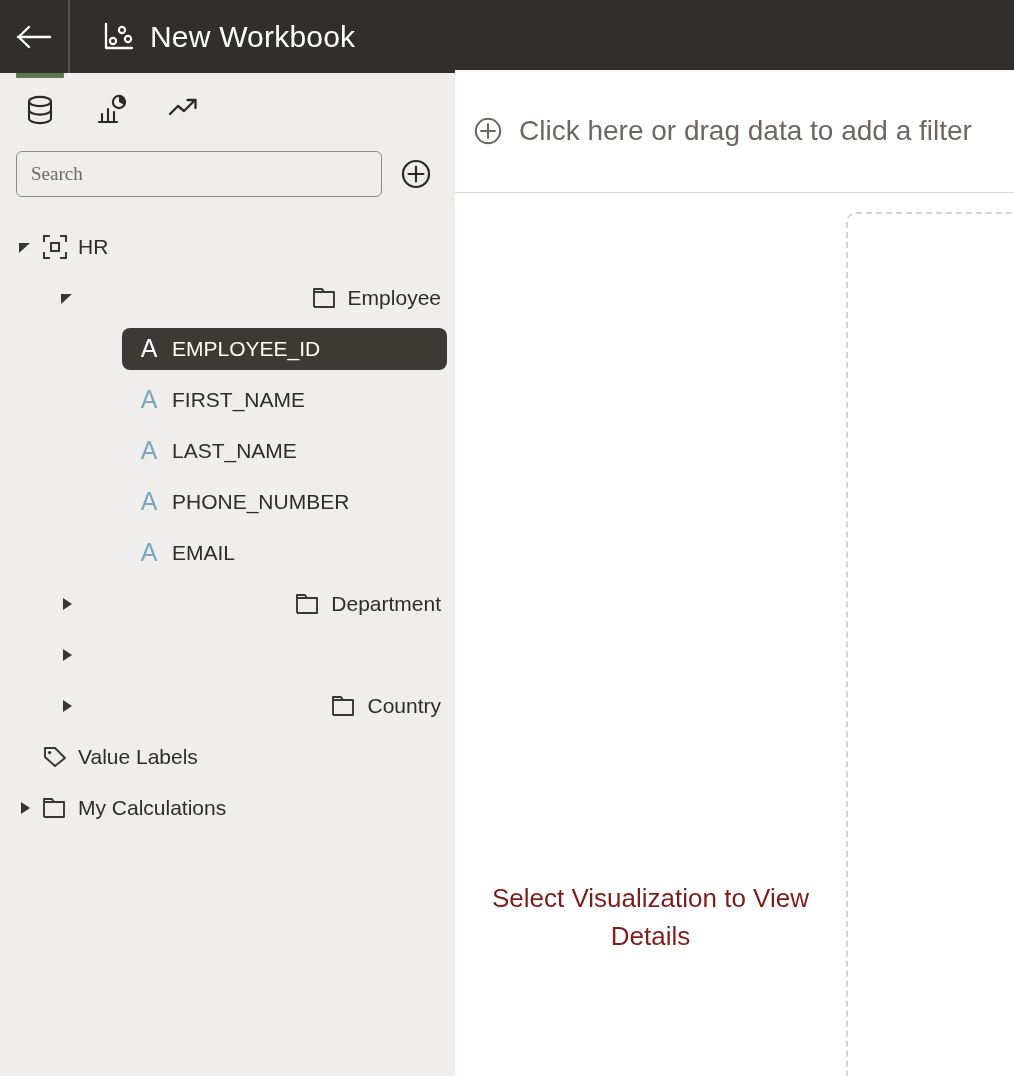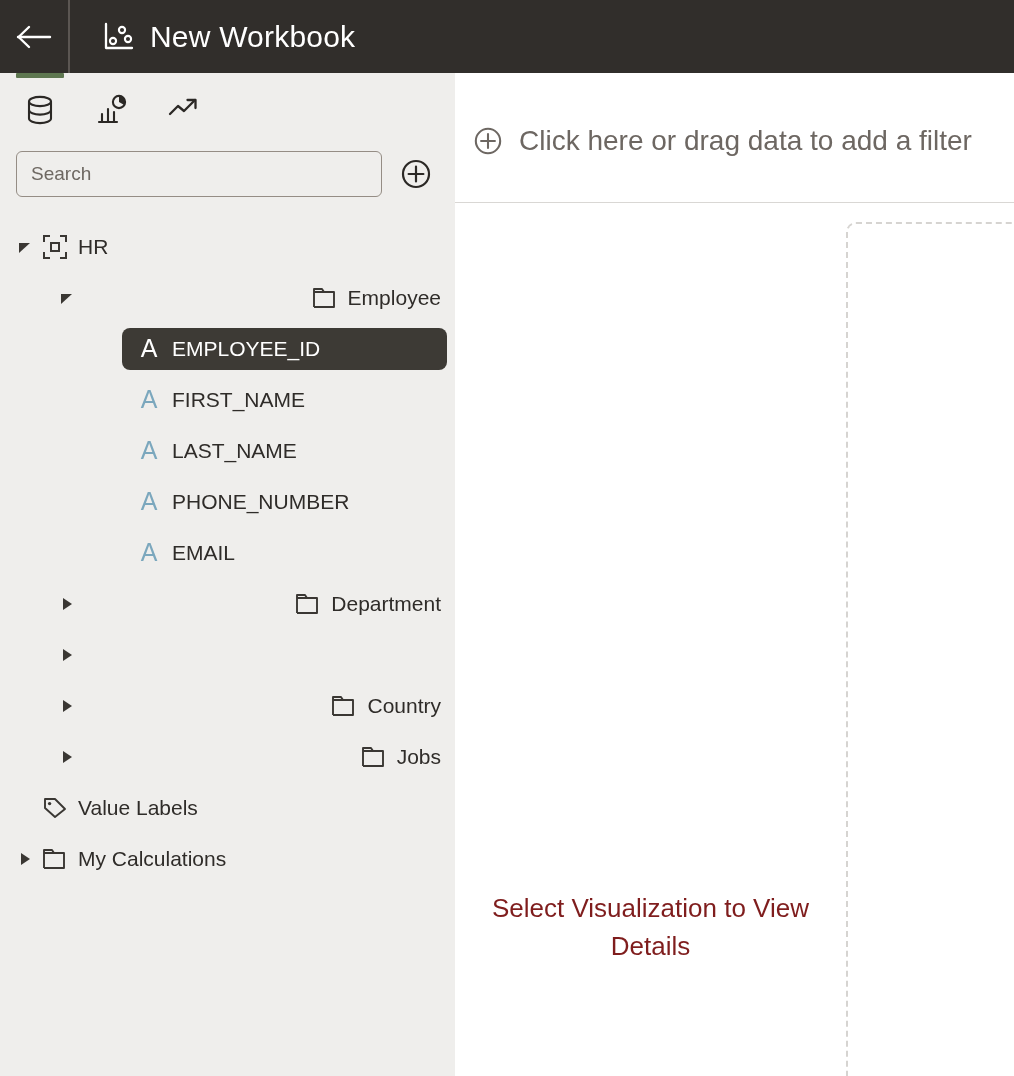--- a/index.html
+++ b/index.html
@@ -48,21 +48,21 @@
     background: #5e7750; border-radius: 1px;
   }
 
   .search-row {
     display: flex; align-items: center; gap: 18px;
     padding: 0 0 0 16px; height: 58px;
   }
   .search-input {
     width: 366px; height: 46px; border: 1px solid #958d85; border-radius: 6px;
     background: #efeeec; padding: 0 14px; font-size: 19px; color: #3a3733;
-    font-family: Liberation Sans, sans-serif; outline: none;
+    font-family: Liberation Serif, serif; outline: none;
   }
   .search-input::placeholder { color: #6e6862; }
   .add-btn { width: 32px; height: 32px; cursor: pointer; flex: none; }
 
   
   .tree { padding-top: 18px; }
   .tree-row {
     display: flex; align-items: center; height: 51px; position: relative;
     cursor: pointer; font-size: 21px; color: #2f2c29; white-space: nowrap;
   }
@@ -83,21 +83,21 @@
     padding-right: 14px;
   }
   .selected .row-inner {
     background: #3d3a35; color: #ffffff; padding-left: 10px;
     margin-left: -10px; width: 325px;
   }
   .selected .tlabel { color: #ffffff; }
 
   
   .right {
-    position: absolute; left: 455px; top: 80px; width: 559px; height: 910px;
+    position: absolute; left: 455px; top: 70px; width: 559px; height: 910px;
     background: #ffffff;
   }
   .filterbar {
     height: 123px; display: flex; align-items: center; gap: 16px;
     padding-left: 18px; border-bottom: 1px solid #d9d7d4;
   }
   .filter-text { font-size: 28px; color: #6d6762; white-space: nowrap; }
   .dropzone {
     position: absolute; left: 391px; top: 142px; width: 300px; height: 880px;
     border: 2px dashed #d6d4d1; border-radius: 10px;
@@ -281,36 +281,20 @@
           <span class="row-inner">
             <span class="ticon">
               <svg width="26" height="24" viewBox="0 0 26 24">
                 <path d="M2 21 V3 H10 L12 6 H2" stroke="#3a3733" stroke-width="1.9" fill="none" stroke-linejoin="round"></path>
                 <path d="M2 21 H22 V6 H11.6" stroke="#3a3733" stroke-width="1.9" fill="none" stroke-linejoin="round"></path>
               </svg>
             </span>
             <span class="tlabel">Country</span>
           </span>
         </div>
-        <div class="tree-row lvl1">
-          <span class="twisty">
-            <svg width="16" height="16" viewBox="0 0 16 16">
-              <path d="M4 2 L13 8 L4 14 Z" fill="#3a3733"></path>
-            </svg>
-          </span>
-          <span class="row-inner">
-            <span class="ticon">
-              <svg width="26" height="24" viewBox="0 0 26 24">
-                <path d="M2 21 V3 H10 L12 6 H2" stroke="#3a3733" stroke-width="1.9" fill="none" stroke-linejoin="round"></path>
-                <path d="M2 21 H22 V6 H11.6" stroke="#3a3733" stroke-width="1.9" fill="none" stroke-linejoin="round"></path>
-              </svg>
-            </span>
-            <span class="tlabel">Jobs</span>
-          </span>
-        </div>
         <div class="tree-row lvl0">
           <span class="twisty"></span>
           <span class="row-inner">
             <span class="ticon">
               <svg width="26" height="24" viewBox="0 0 26 24">
                 <path d="M3 3 H13 L23 13 L13 21 L3 12 Z" stroke="#3a3733" stroke-width="1.9" fill="none" stroke-linejoin="round"></path>
                 <circle cx="7.6" cy="7.6" r="1.7" fill="#3a3733"></circle>
               </svg>
             </span>
             <span class="tlabel">Value Labels</span>

